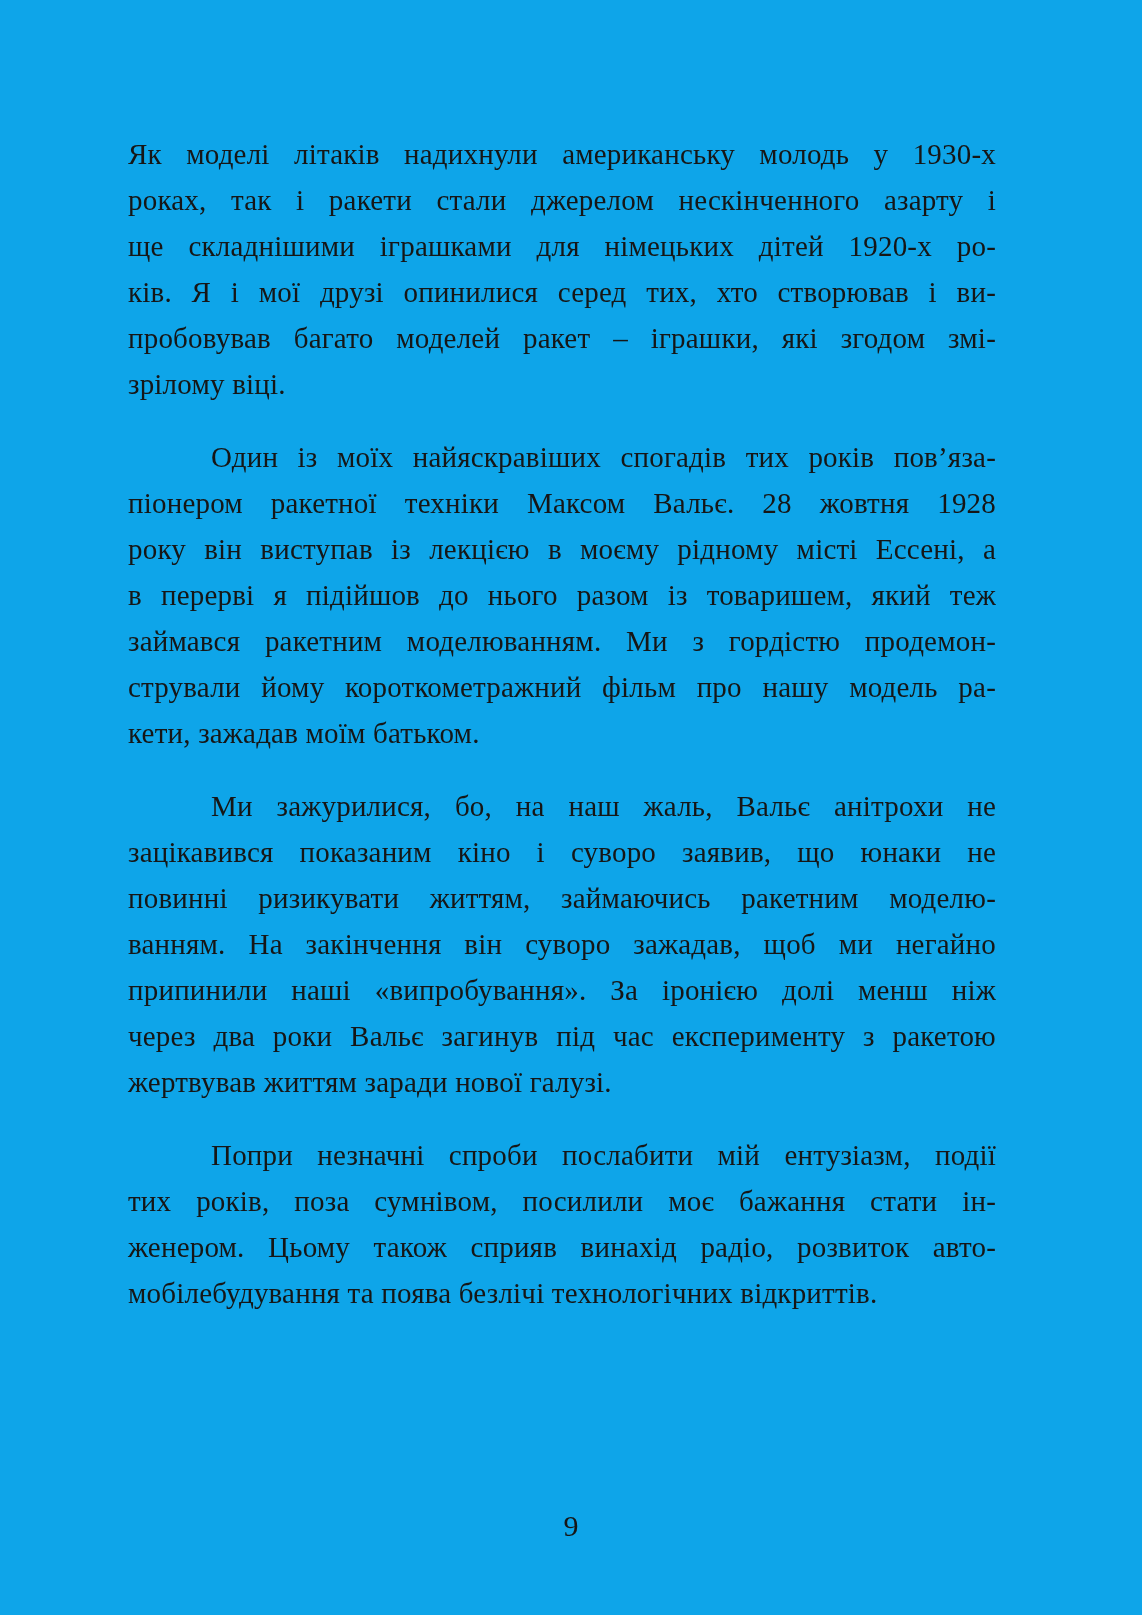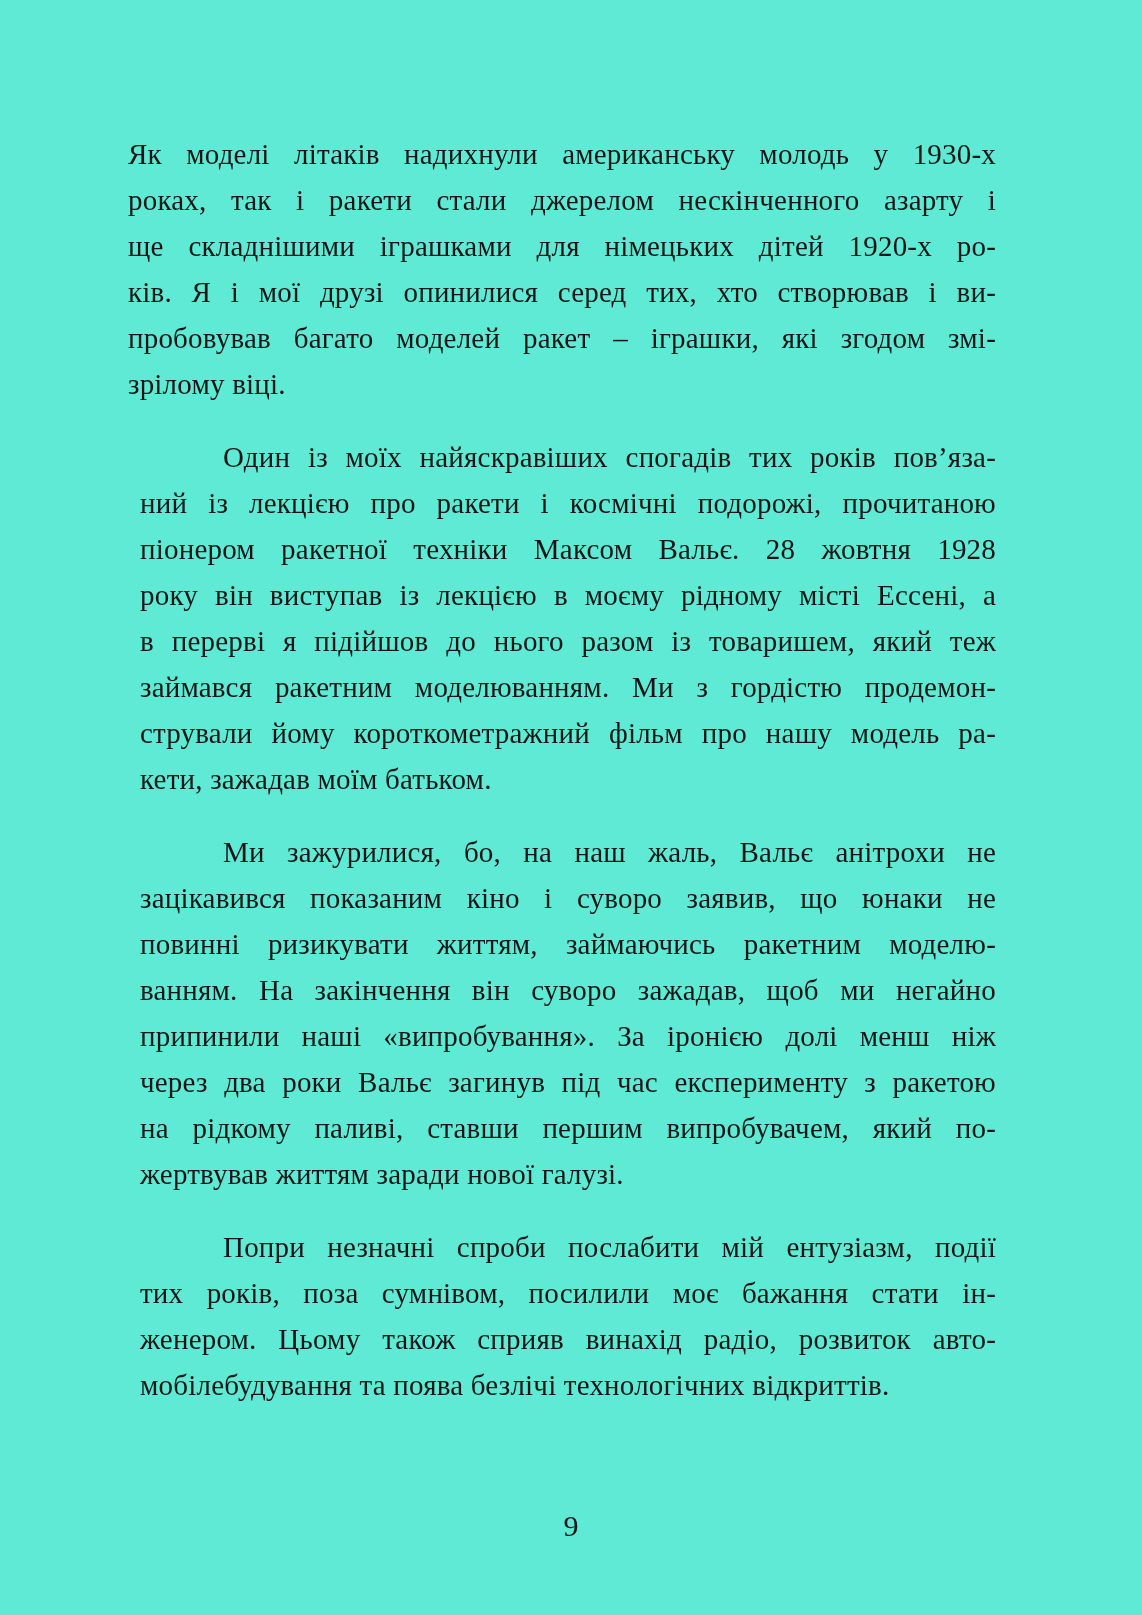--- a/index.html
+++ b/index.html
@@ -4,37 +4,36 @@
 <style>
   html, body {
     margin: 0;
     padding: 0;
     background: #ffffff;
   }
   .book-page {
     position: relative;
     width: 1142px;
     height: 1615px;
-    background: #5eead4;
+    background: #0ea5e9;
     font-family: "Liberation Serif", "DejaVu Serif", serif;
     color: #161616;
     overflow: hidden;
   }
   .text-block {
     position: absolute;
     left: 128px;
     top: 131px;
     width: 868px;
   }
   .paragraph {
     margin: 0;
   }
   .paragraph + .paragraph {
     margin-top: 27px;
-    margin-left: 12px;
   }
   .text-line {
     font-size: 29px;
     line-height: 46px;
     text-align: justify;
     text-align-last: justify;
     letter-spacing: 0.2px;
   }
   .text-line.last-line {
     text-align: right;
@@ -65,36 +64,34 @@
       <div class="paragraph">
         <div class="text-line">Як моделі літаків надихнули американську молодь у 1930-х</div>
         <div class="text-line">роках, так і ракети стали джерелом нескінченного азарту і</div>
         <div class="text-line">ще складнішими іграшками для німецьких дітей 1920-х ро-</div>
         <div class="text-line">ків. Я і мої друзі опинилися серед тих, хто створював і ви-</div>
         <div class="text-line">пробовував багато моделей ракет – іграшки, які згодом змі-</div>
         <div class="text-line last-line">зрілому віці.</div>
       </div>
       <div class="paragraph indented">
         <div class="text-line">Один із моїх найяскравіших спогадів тих років пов’яза-</div>
-        <div class="text-line">ний із лекцією про ракети і космічні подорожі, прочитаною</div>
         <div class="text-line">піонером ракетної техніки Максом Вальє. 28 жовтня 1928</div>
         <div class="text-line">року він виступав із лекцією в моєму рідному місті Ессені, а</div>
         <div class="text-line">в перерві я підійшов до нього разом із товаришем, який теж</div>
         <div class="text-line">займався ракетним моделюванням. Ми з гордістю продемон-</div>
         <div class="text-line">стрували йому короткометражний фільм про нашу модель ра-</div>
         <div class="text-line last-line">кети, зажадав моїм батьком.</div>
       </div>
       <div class="paragraph indented">
         <div class="text-line">Ми зажурилися, бо, на наш жаль, Вальє анітрохи не</div>
         <div class="text-line">зацікавився показаним кіно і суворо заявив, що юнаки не</div>
         <div class="text-line">повинні ризикувати життям, займаючись ракетним моделю-</div>
         <div class="text-line">ванням. На закінчення він суворо зажадав, щоб ми негайно</div>
         <div class="text-line">припинили наші «випробування». За іронією долі менш ніж</div>
         <div class="text-line">через два роки Вальє загинув під час експерименту з ракетою</div>
-        <div class="text-line">на рідкому паливі, ставши першим випробувачем, який по-</div>
         <div class="text-line last-line">жертвував життям заради нової галузі.</div>
       </div>
       <div class="paragraph indented">
         <div class="text-line">Попри незначні спроби послабити мій ентузіазм, події</div>
         <div class="text-line">тих років, поза сумнівом, посилили моє бажання стати ін-</div>
         <div class="text-line">женером. Цьому також сприяв винахід радіо, розвиток авто-</div>
         <div class="text-line last-line">мобілебудування та поява безлічі технологічних відкриттів.</div>
       </div>
     </main>
   <footer class="page-footer">

